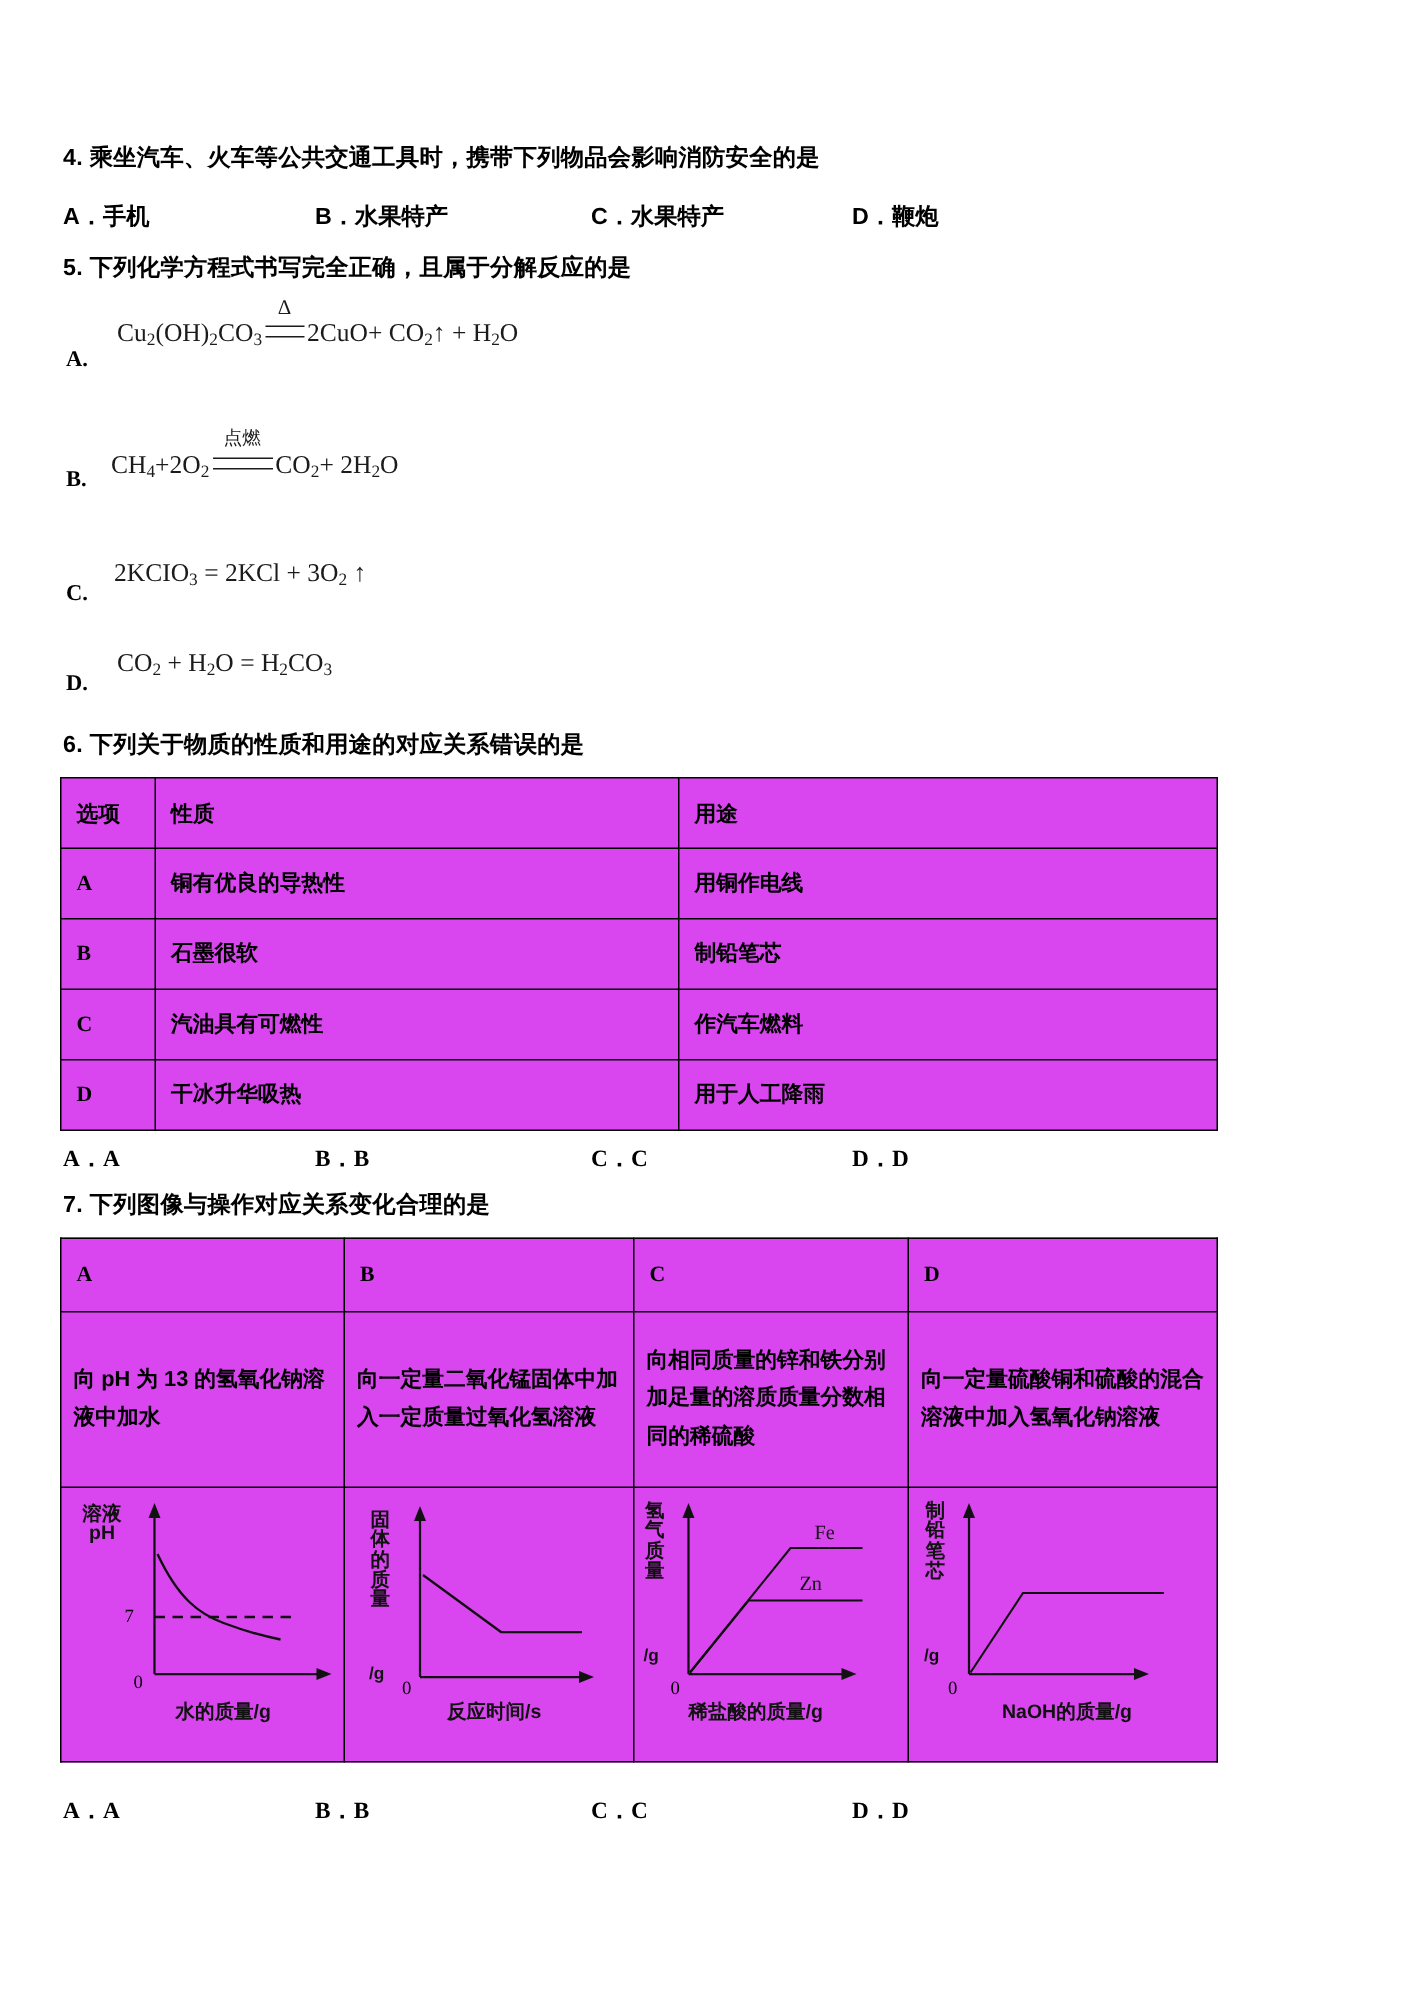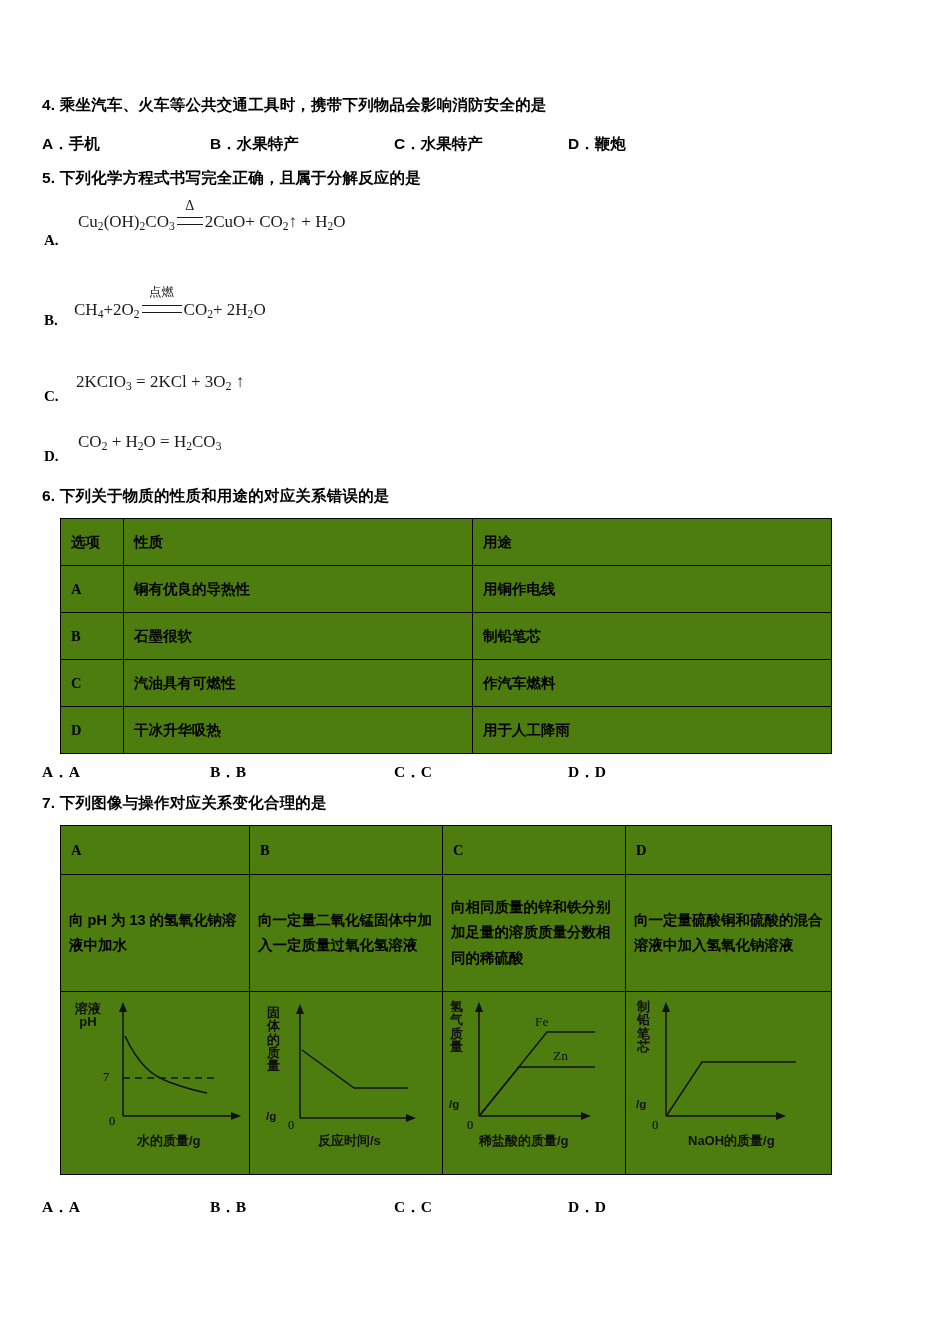--- a/index.html
+++ b/index.html
@@ -88,22 +88,21 @@
     border-top: 1.4px solid #1b1b1b;
     border-bottom: 1.4px solid #1b1b1b;
     vertical-align: 0.18em;
   }
   .rxn .dbl.wide { width: 40px; }
   
   table.grid {
     position: absolute;
     border-collapse: collapse;
     table-layout: fixed;
-    background: #4d7c0f;
-    margin-left: 20px;
+    background: #d946ef;
   }
   table.grid td {
     border: 1.1px solid #000000;
     vertical-align: middle;
     padding: 0;
   }
   .cell-txt {
     font-family: "Liberation Sans", "DejaVu Sans", sans-serif;
     font-weight: bold;
     font-size: 14.5px;
@@ -364,21 +363,21 @@
           </svg>
         </div>
       </td>
 
       <td class="graphcell">
         <div class="graph">
           <div class="gtxt vert" style="left:6px; top:8px; width:15px;">氢气质量</div>
           <div class="gtxt small" style="left:6px; top:106px;">/g</div>
           <div class="gzero" style="left:24px; top:126px;">0</div>
           <div class="gtxt" style="left:36px; top:140px;">稀盐酸的质量/g</div>
-          <div class="gtxt serif" style="left:92px; top:22px;">Fe</div>
+          <div class="gtxt serif" style="left:120px; top:22px;">Fe</div>
           <div class="gtxt serif" style="left:110px; top:56px;">Zn</div>
           <svg width="182" height="182" viewBox="0 0 182 182">
             <line x1="36" y1="124" x2="36" y2="18" stroke="#111" stroke-width="1.5"></line>
             <polygon points="36,10 32,20 40,20" fill="#111"></polygon>
             <line x1="36" y1="124" x2="140" y2="124" stroke="#111" stroke-width="1.5"></line>
             <polygon points="148,124 138,120 138,128" fill="#111"></polygon>
             <path d="M37,123 L104,40 L152,40" fill="none" stroke="#111" stroke-width="1.4"></path>
             <path d="M37,123 L76,75 L152,75" fill="none" stroke="#111" stroke-width="1.4"></path>
           </svg>
         </div>

